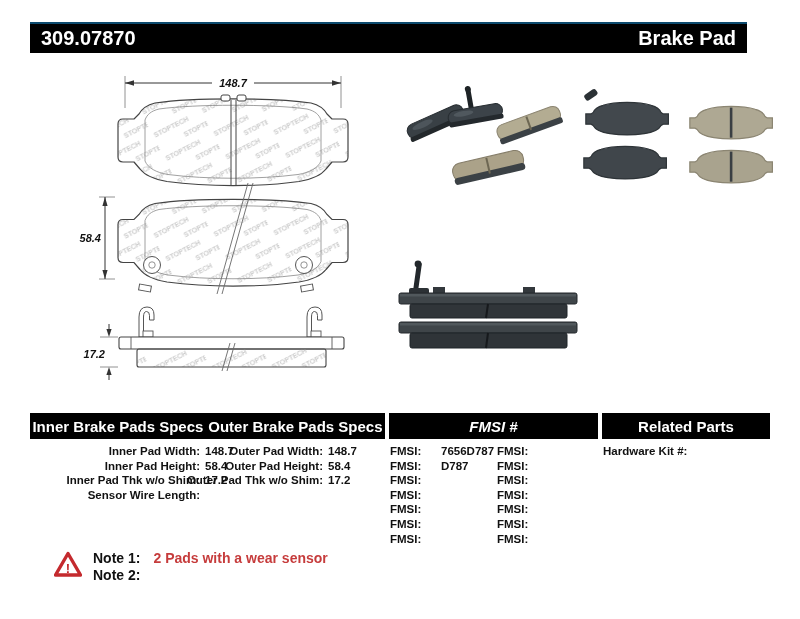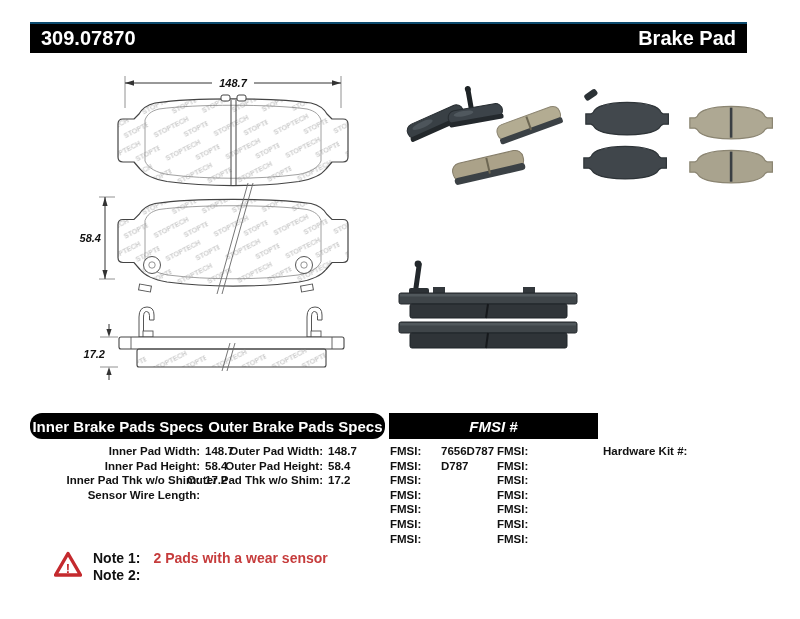--- a/index.html
+++ b/index.html
@@ -12,21 +12,21 @@
     position:absolute;left:30px;top:22px;width:717px;height:31px;
     background:#000;color:#fff;display:flex;justify-content:space-between;
     align-items:center;padding:0 11px;box-sizing:border-box;
     font-size:20px;font-weight:bold;border-top:2px solid #0c4a6e;
   }
   .hdrbar{
     position:absolute;top:413px;height:26px;background:#000;color:#fff;
     display:flex;align-items:center;justify-content:center;
     font-size:15px;font-weight:bold;box-sizing:border-box;
   }
-  .hdrbar.leftbar{left:30px;width:355px;justify-content:space-around;border-radius:12px;}
+  .hdrbar.leftbar{left:30px;width:355px;justify-content:space-around;}
   .hdrbar.midbar{left:389px;width:209px;font-style:italic;}
   .hdrbar.rightbar{left:602px;width:168px;}
   .col{position:absolute;top:444px;}
   .srow{display:flex;height:14.6px;line-height:14.6px;font-size:11.5px;font-weight:bold;white-space:nowrap;}
   .srow .lbl{text-align:right;}
   .srow .val{margin-left:5px;text-align:left;}
   .inner-col{left:30px;width:215px;}
   .inner-col .lbl{flex:0 0 170px;}
   .outer-col{left:183px;width:205px;}
   .outer-col .lbl{flex:0 0 140px;}
@@ -191,20 +191,23 @@
     </g>
   </svg>
 
   <div class="hdrbar leftbar">
     <span>Inner Brake Pads Specs</span>
     <span>Outer Brake Pads Specs</span>
   </div>
   <div class="hdrbar midbar">
     <span>FMSI #</span>
   </div>
+  <div class="hdrbar rightbar">
+    <span>Related Parts</span>
+  </div>
 
   <div class="col inner-col">
     <div class="srow">
         <span class="lbl">Inner Pad Width:</span>
         <span class="val">148.7</span>
       </div>
     <div class="srow">
         <span class="lbl">Inner Pad Height:</span>
         <span class="val">58.4</span>
       </div>

